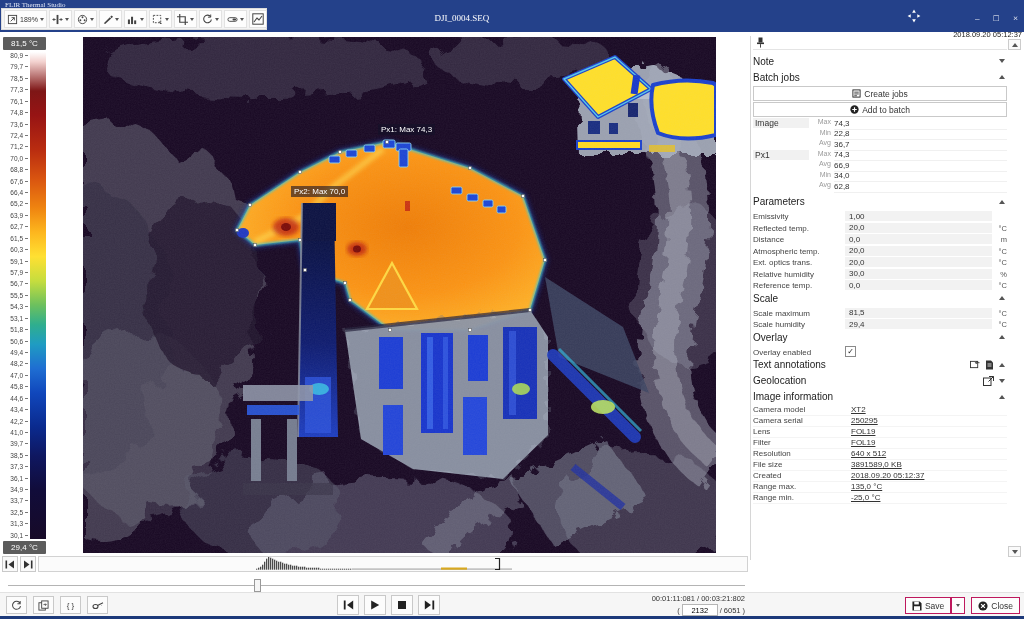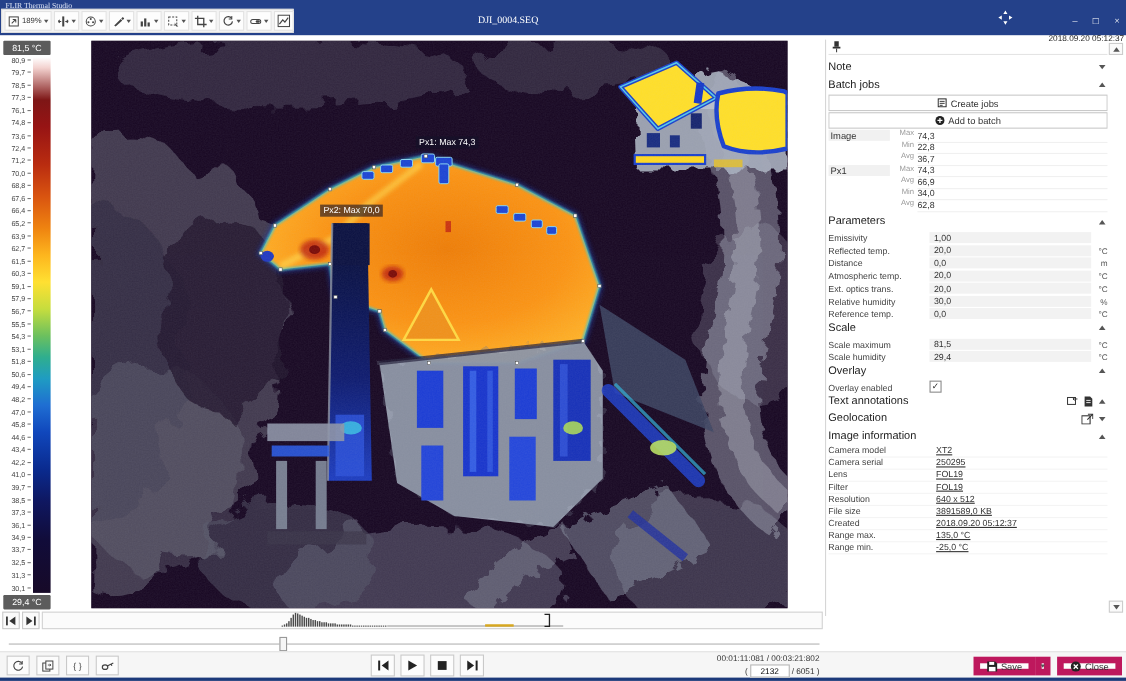--- a/index.html
+++ b/index.html
@@ -90,21 +90,21 @@
   .bbtn{width:21px;height:18px;border:1px solid #c9c9c9;background:#fcfcfc;display:flex;
         align-items:center;justify-content:center;box-sizing:border-box;font-size:8px;color:#444;}
   .tools-left{position:absolute;left:6px;top:3px;display:flex;gap:6px;}
   .playgroup{position:absolute;left:337px;top:2px;display:flex;gap:5px;}
   .playgroup .bbtn{width:22px;height:20px;}
   .timeblock{position:absolute;right:279px;top:1px;text-align:right;font-size:7.5px;color:#333;}
   .frameline{display:flex;justify-content:flex-end;align-items:center;gap:2px;margin-top:1px;}
   .frame-input{width:34px;height:10px;border:1px solid #b5b5b5;font-size:7.5px;text-align:center;
                font-family:"Liberation Sans",sans-serif;padding:0;}
   .saverow{position:absolute;right:4px;top:4px;display:flex;align-items:center;}
-  .fbtn{height:17px;border:6px solid #be185d;background:#fdfdfd;display:flex;align-items:center;
+  .fbtn{height:17px;border:1px solid #be185d;background:#fdfdfd;display:flex;align-items:center;
         gap:3px;font-size:8.5px;color:#333;padding:0 6px;box-sizing:border-box;}
   .fbtn.arrow{width:14px;padding:0;justify-content:center;}
   .gap6{width:6px;}
 </style>
 </head>
 <body>
 
 <div id="app">
 
   <div class="titlebar">

